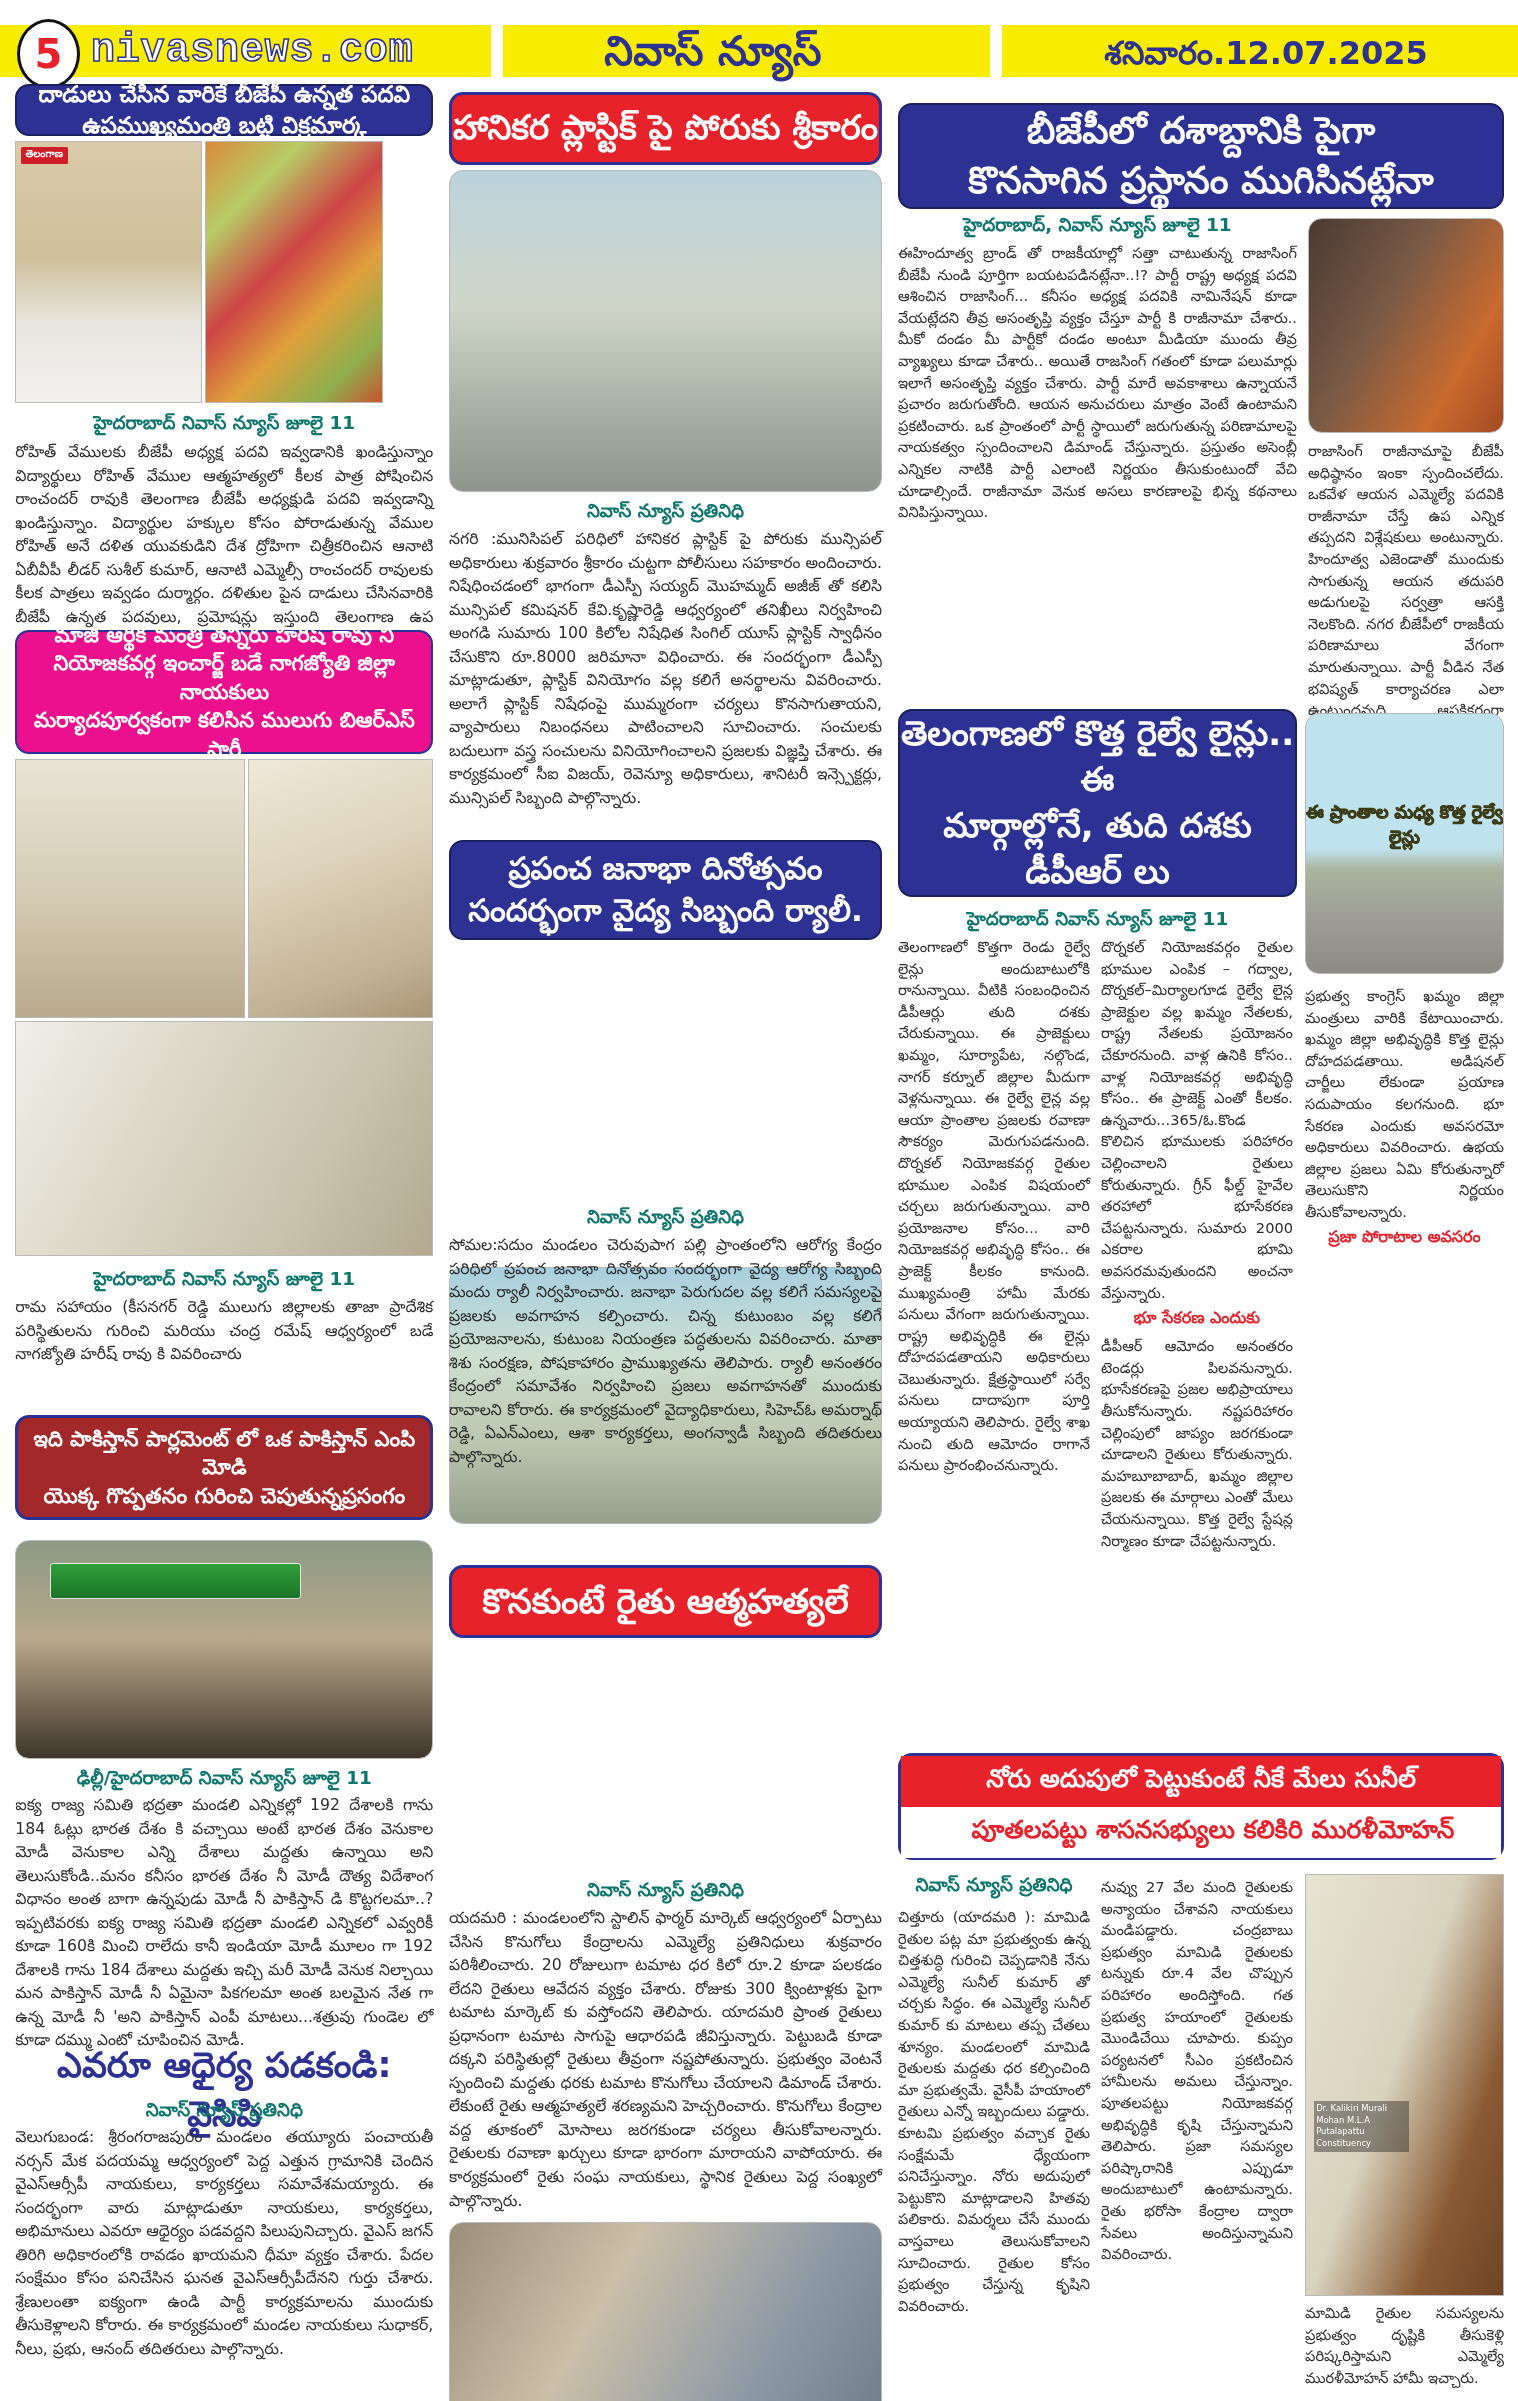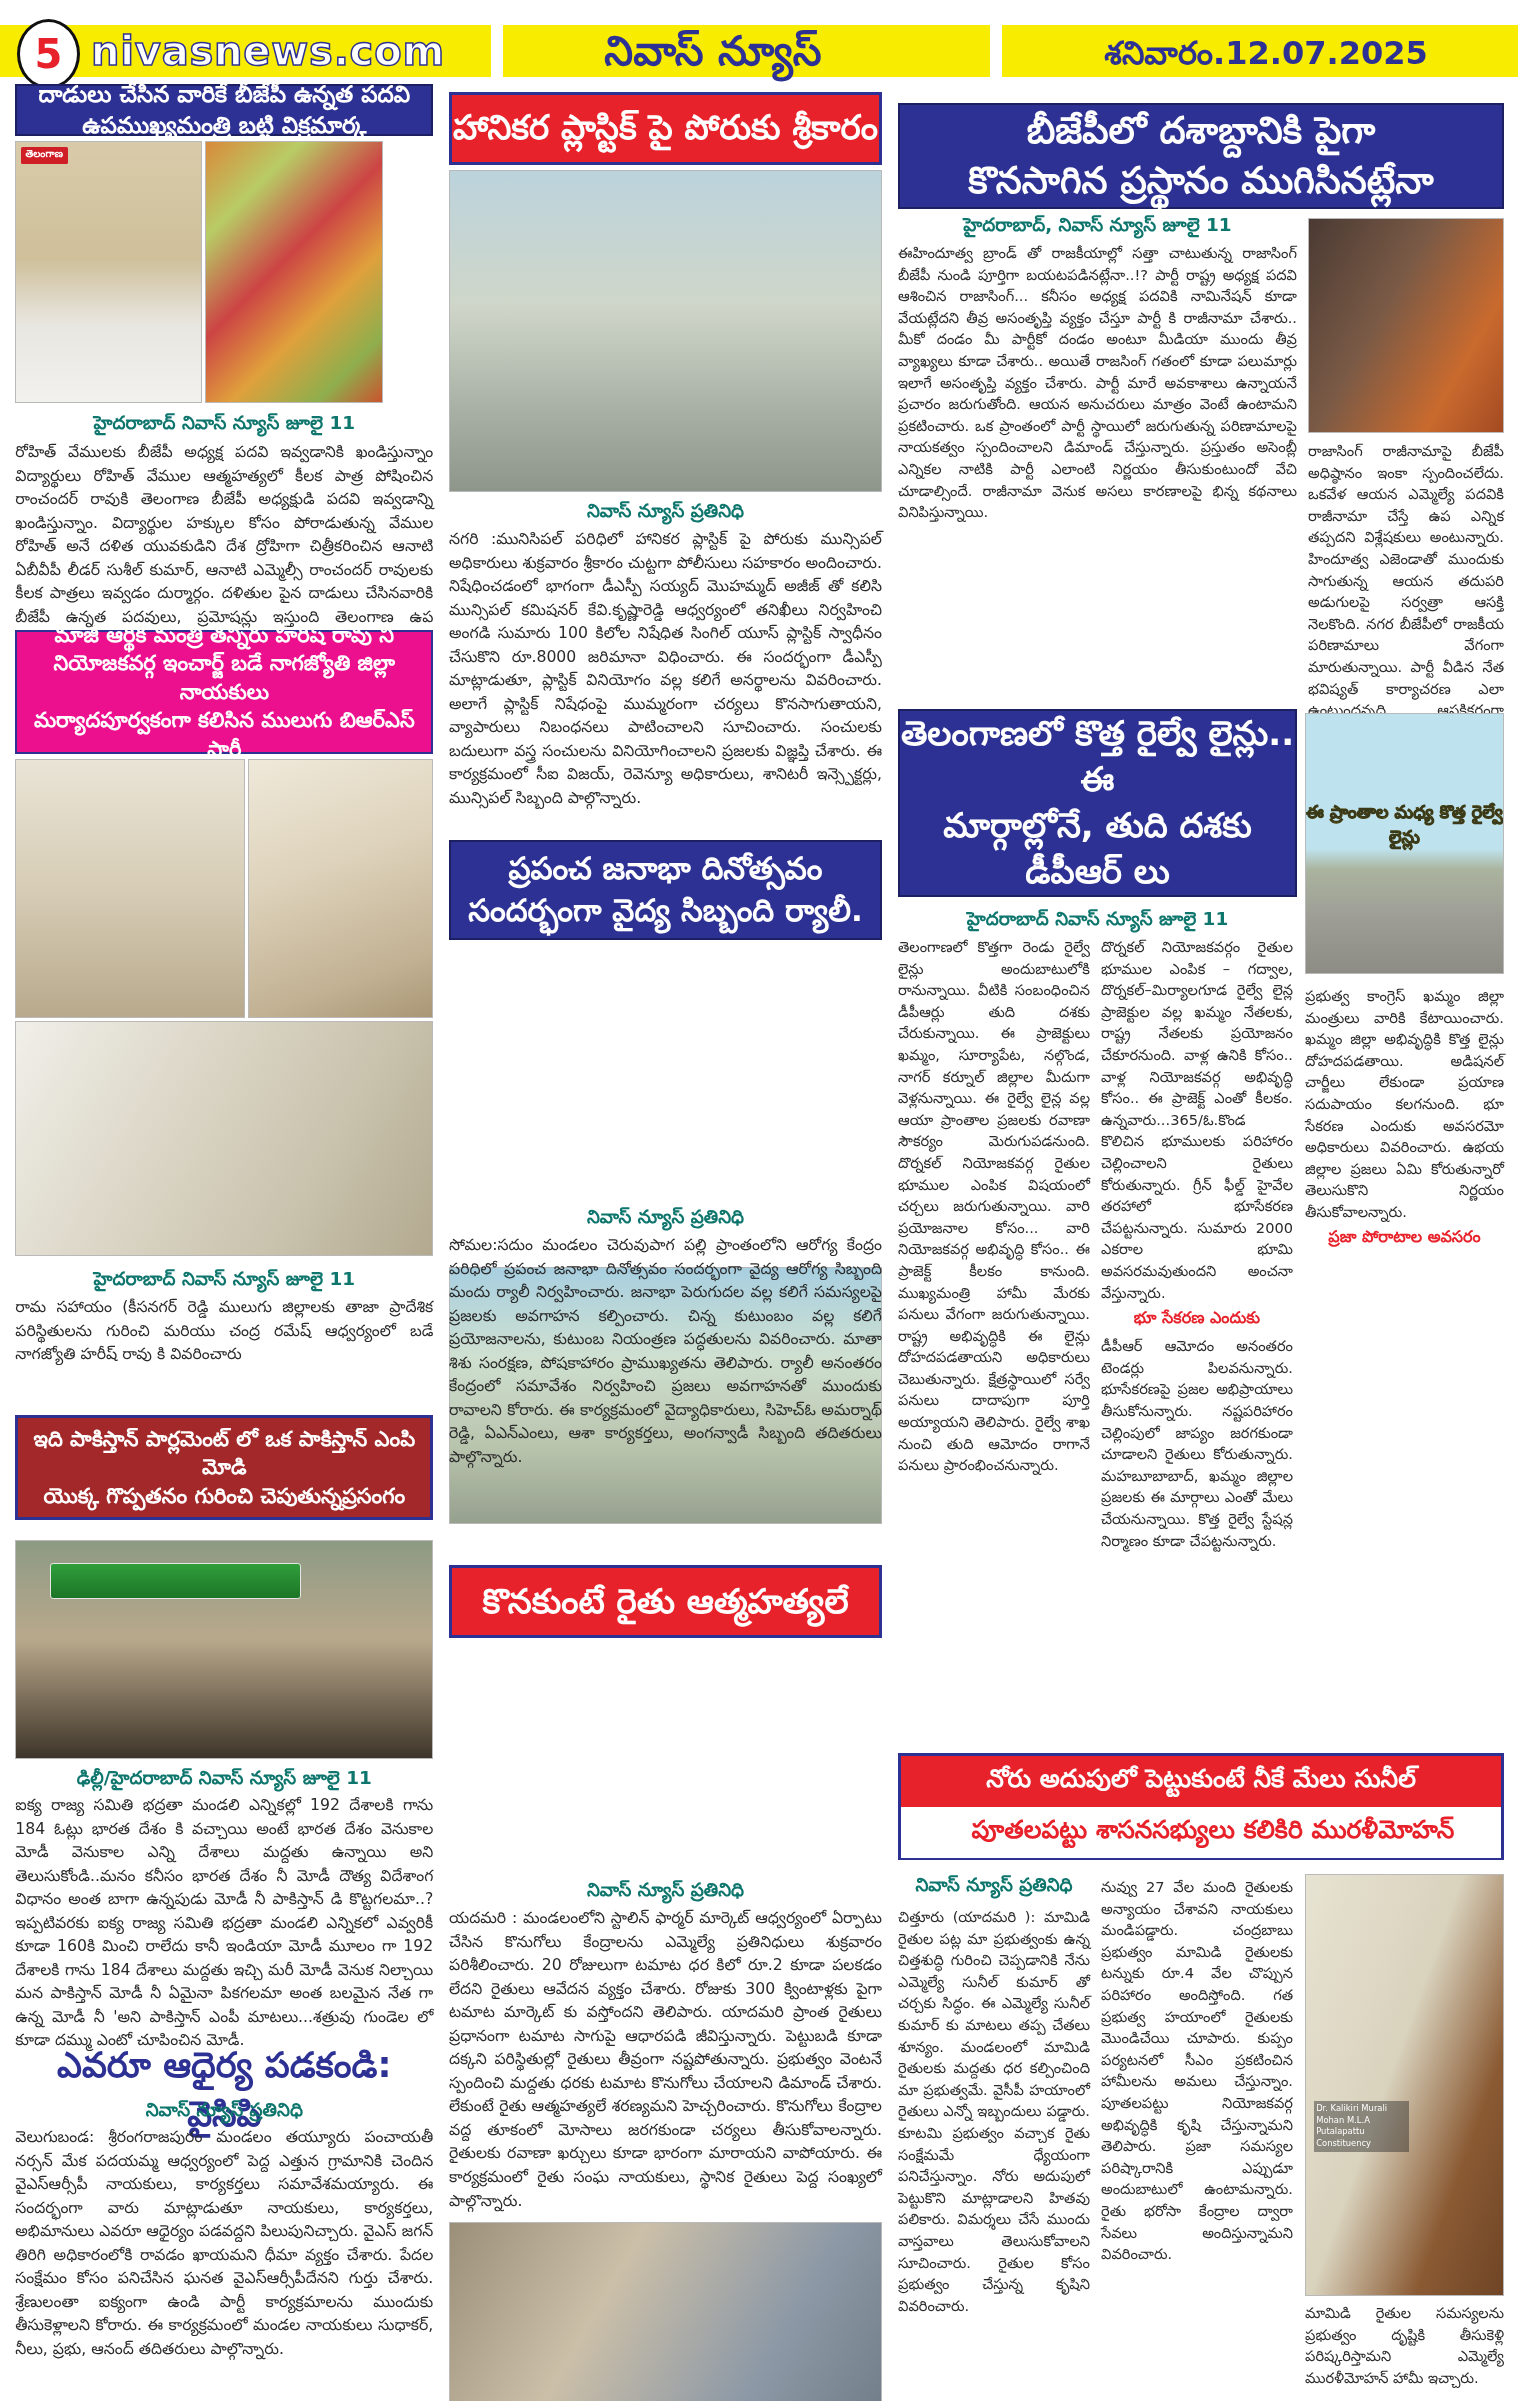--- a/index.html
+++ b/index.html
@@ -5,30 +5,30 @@
   html,body{margin:0;padding:0;}
   body{width:1518px;height:2401px;position:relative;background:#ffffff;
        font-family:"DejaVu Sans", sans-serif;color:#222;overflow:hidden;}
   
   .topbar{position:absolute;left:0;top:25px;width:1518px;height:52px;background:#f8ec00;}
   .topbar .divider{position:absolute;top:0;width:12.3px;height:52px;background:#ffffff;}
   .badge5{position:absolute;left:17px;top:-6.1px;width:57px;height:64px;background:#ffffff;
           border:3.1px solid #111;border-radius:50%;display:flex;align-items:center;justify-content:center;
           font-size:40px;font-weight:bold;color:#e8222a;}
   .site{position:absolute;left:91px;top:3.1px;font-size:40px;font-weight:bold;color:#ffffff;
-        -webkit-text-stroke:1.5px #2d3193;text-stroke:1.5px #2d3193;letter-spacing:0.8px;}
+        -webkit-text-stroke:1.5px #2d3193;text-stroke:1.5px #2d3193;letter-spacing:0.8px;font-family:Liberation Mono, monospace;}
   .masthead{position:absolute;left:506px;top:1.5px;width:414px;text-align:center;font-size:41px;
             font-weight:bold;color:#2d3193;}
   .dateline-top{position:absolute;left:1036px;top:9.2px;width:460px;text-align:center;font-size:32px;
                 font-weight:bold;color:#2d3193;}
   
   .colL{position:absolute;left:15.3px;top:84px;width:418px;height:2309px;}
   .colM{position:absolute;left:449px;top:84px;width:433px;height:2309px;}
   .colR{position:absolute;left:898px;top:84px;width:606px;height:2309px;}
-  .abs{position:absolute;}
+  .abs{position:absolute;border-radius:14px;}
   
   .hl{box-sizing:border-box;display:flex;flex-direction:column;justify-content:center;
       text-align:center;font-weight:bold;color:#ffffff;}
   .hl-navy{background:#2d3193;border:2.3px solid #1d2060;}
   .hl-red{background:#e8222a;border:3.1px solid #2d3193;}
   .hl-maroon{background:#a2282a;border:3.8px solid #2d3193;}
   .hl-pink{background:#ec0f8e;border:2.3px solid #2d3193;}
   .hl div{line-height:1.35;}
   .date-red{color:#0f766e;font-weight:bold;text-align:center;font-size:18.4px;}
   .body-txt{font-size:15.7px;line-height:1.5;text-align:justify;color:#2a2a2a;}

